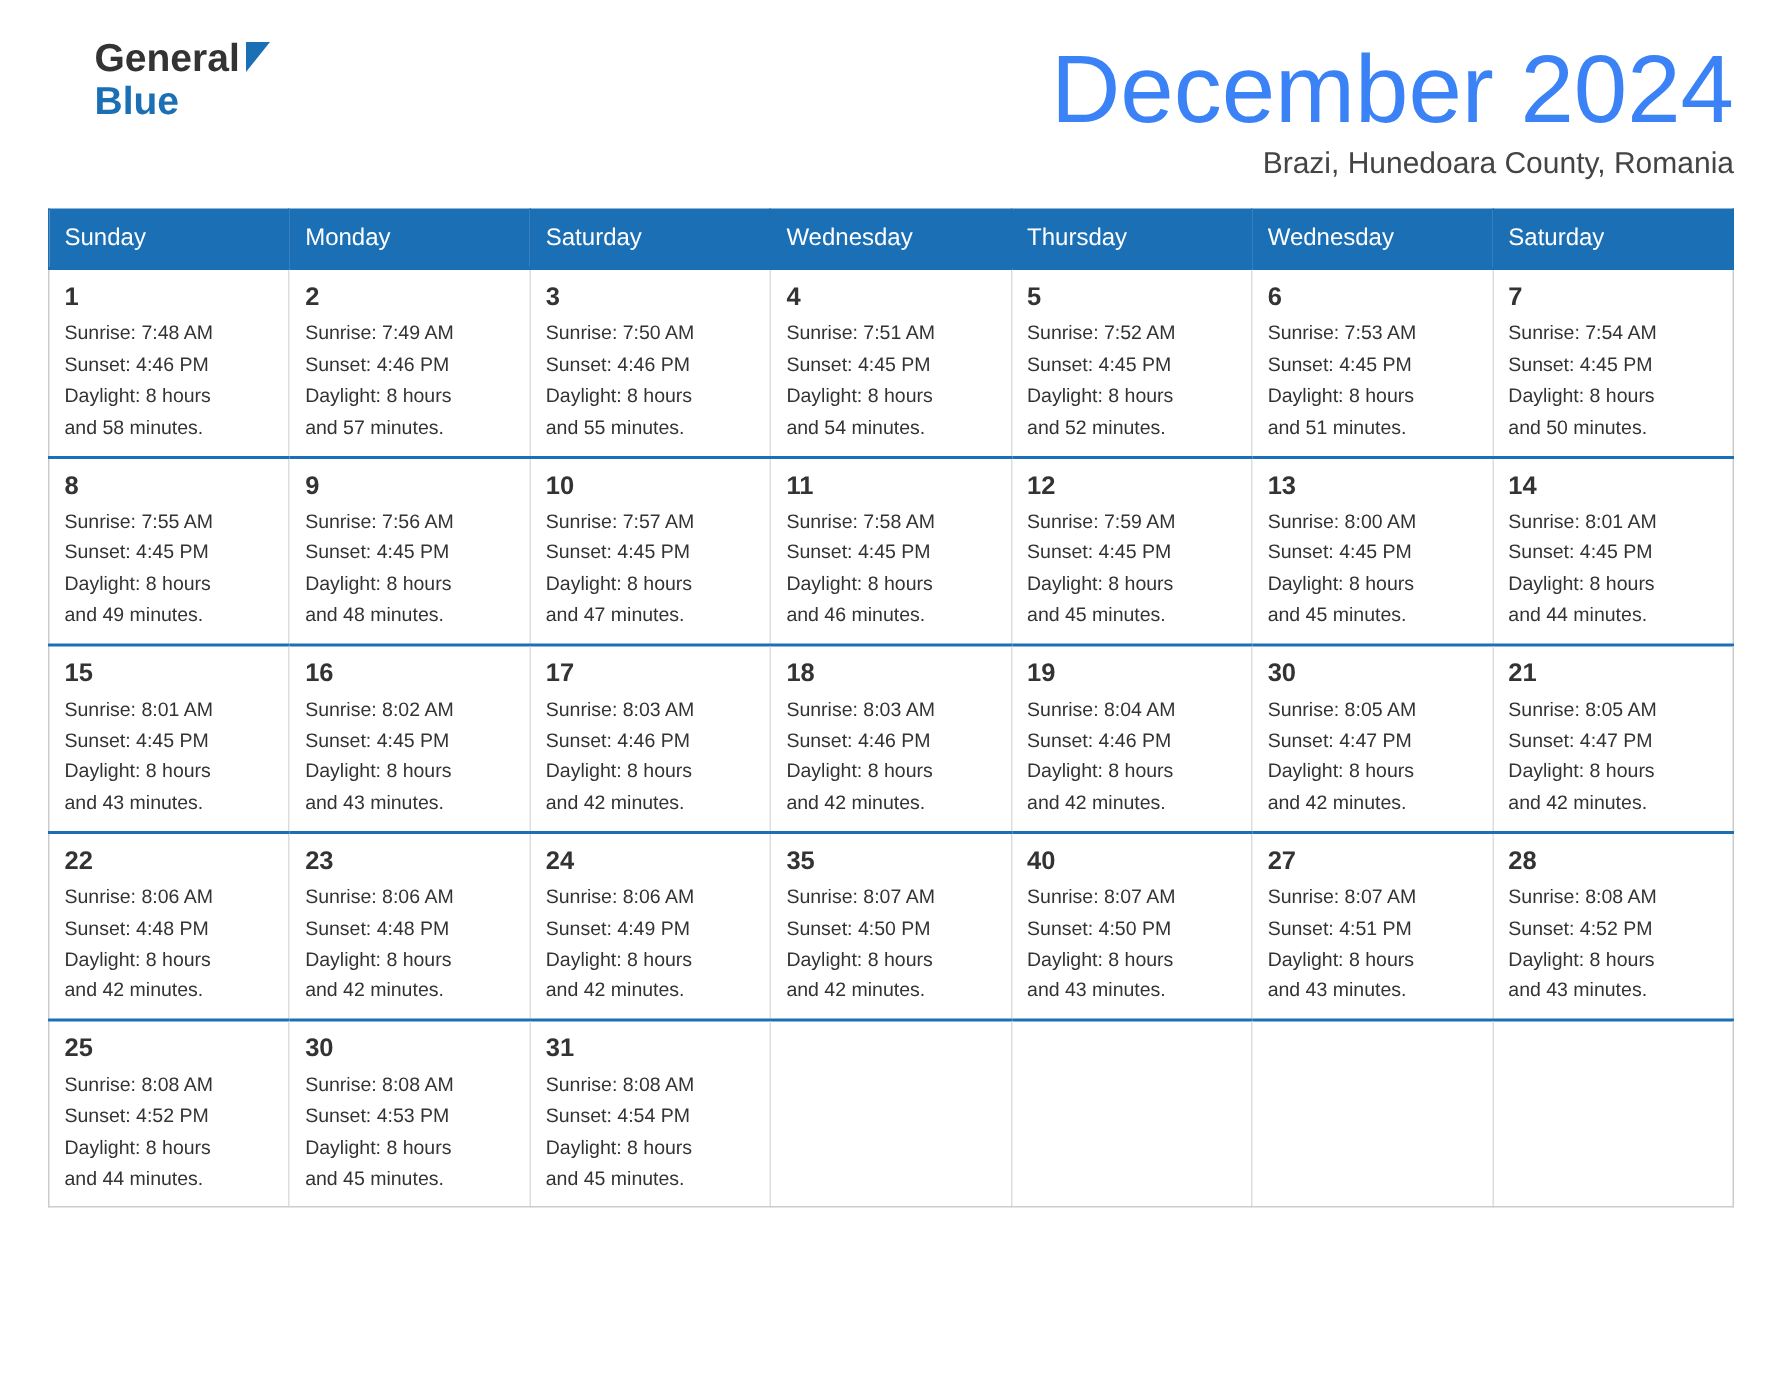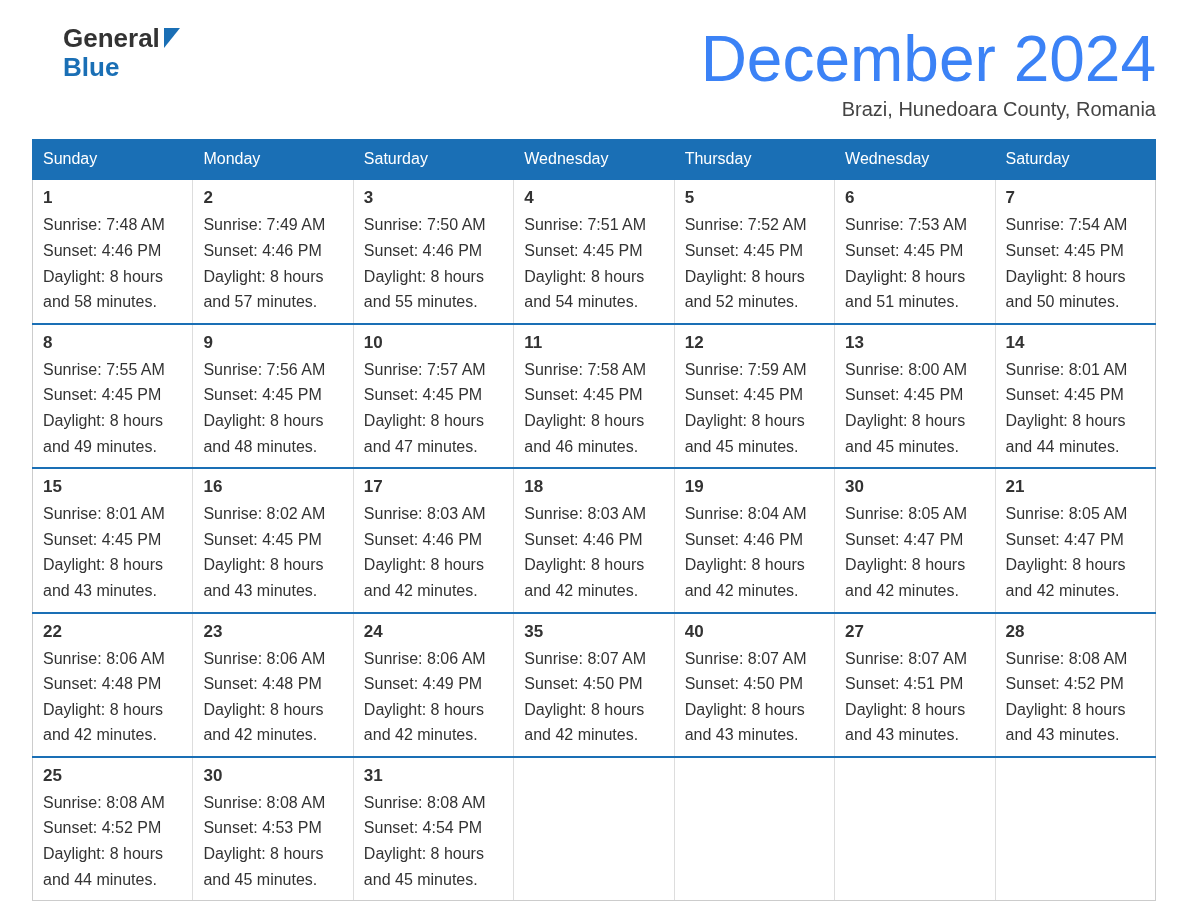--- a/index.html
+++ b/index.html
@@ -54,21 +54,21 @@
       width: calc(100% / 7);
       min-height: 100px;
     }
     .day-num {
       font-size: 17px;
       font-weight: bold;
       margin-bottom: 4px;
       display: block;
     }
     .day-info {
-      font-size: 16px;
+      font-size: 13px;
       line-height: 1.6;
     }
     .calendar tr td {
       border-top: 2px solid #1a6fb5;
     }
     .calendar tr td:not(:last-child) {
       border-right: 1px solid #ddd;
     }
     .empty {
       background: #fff;

